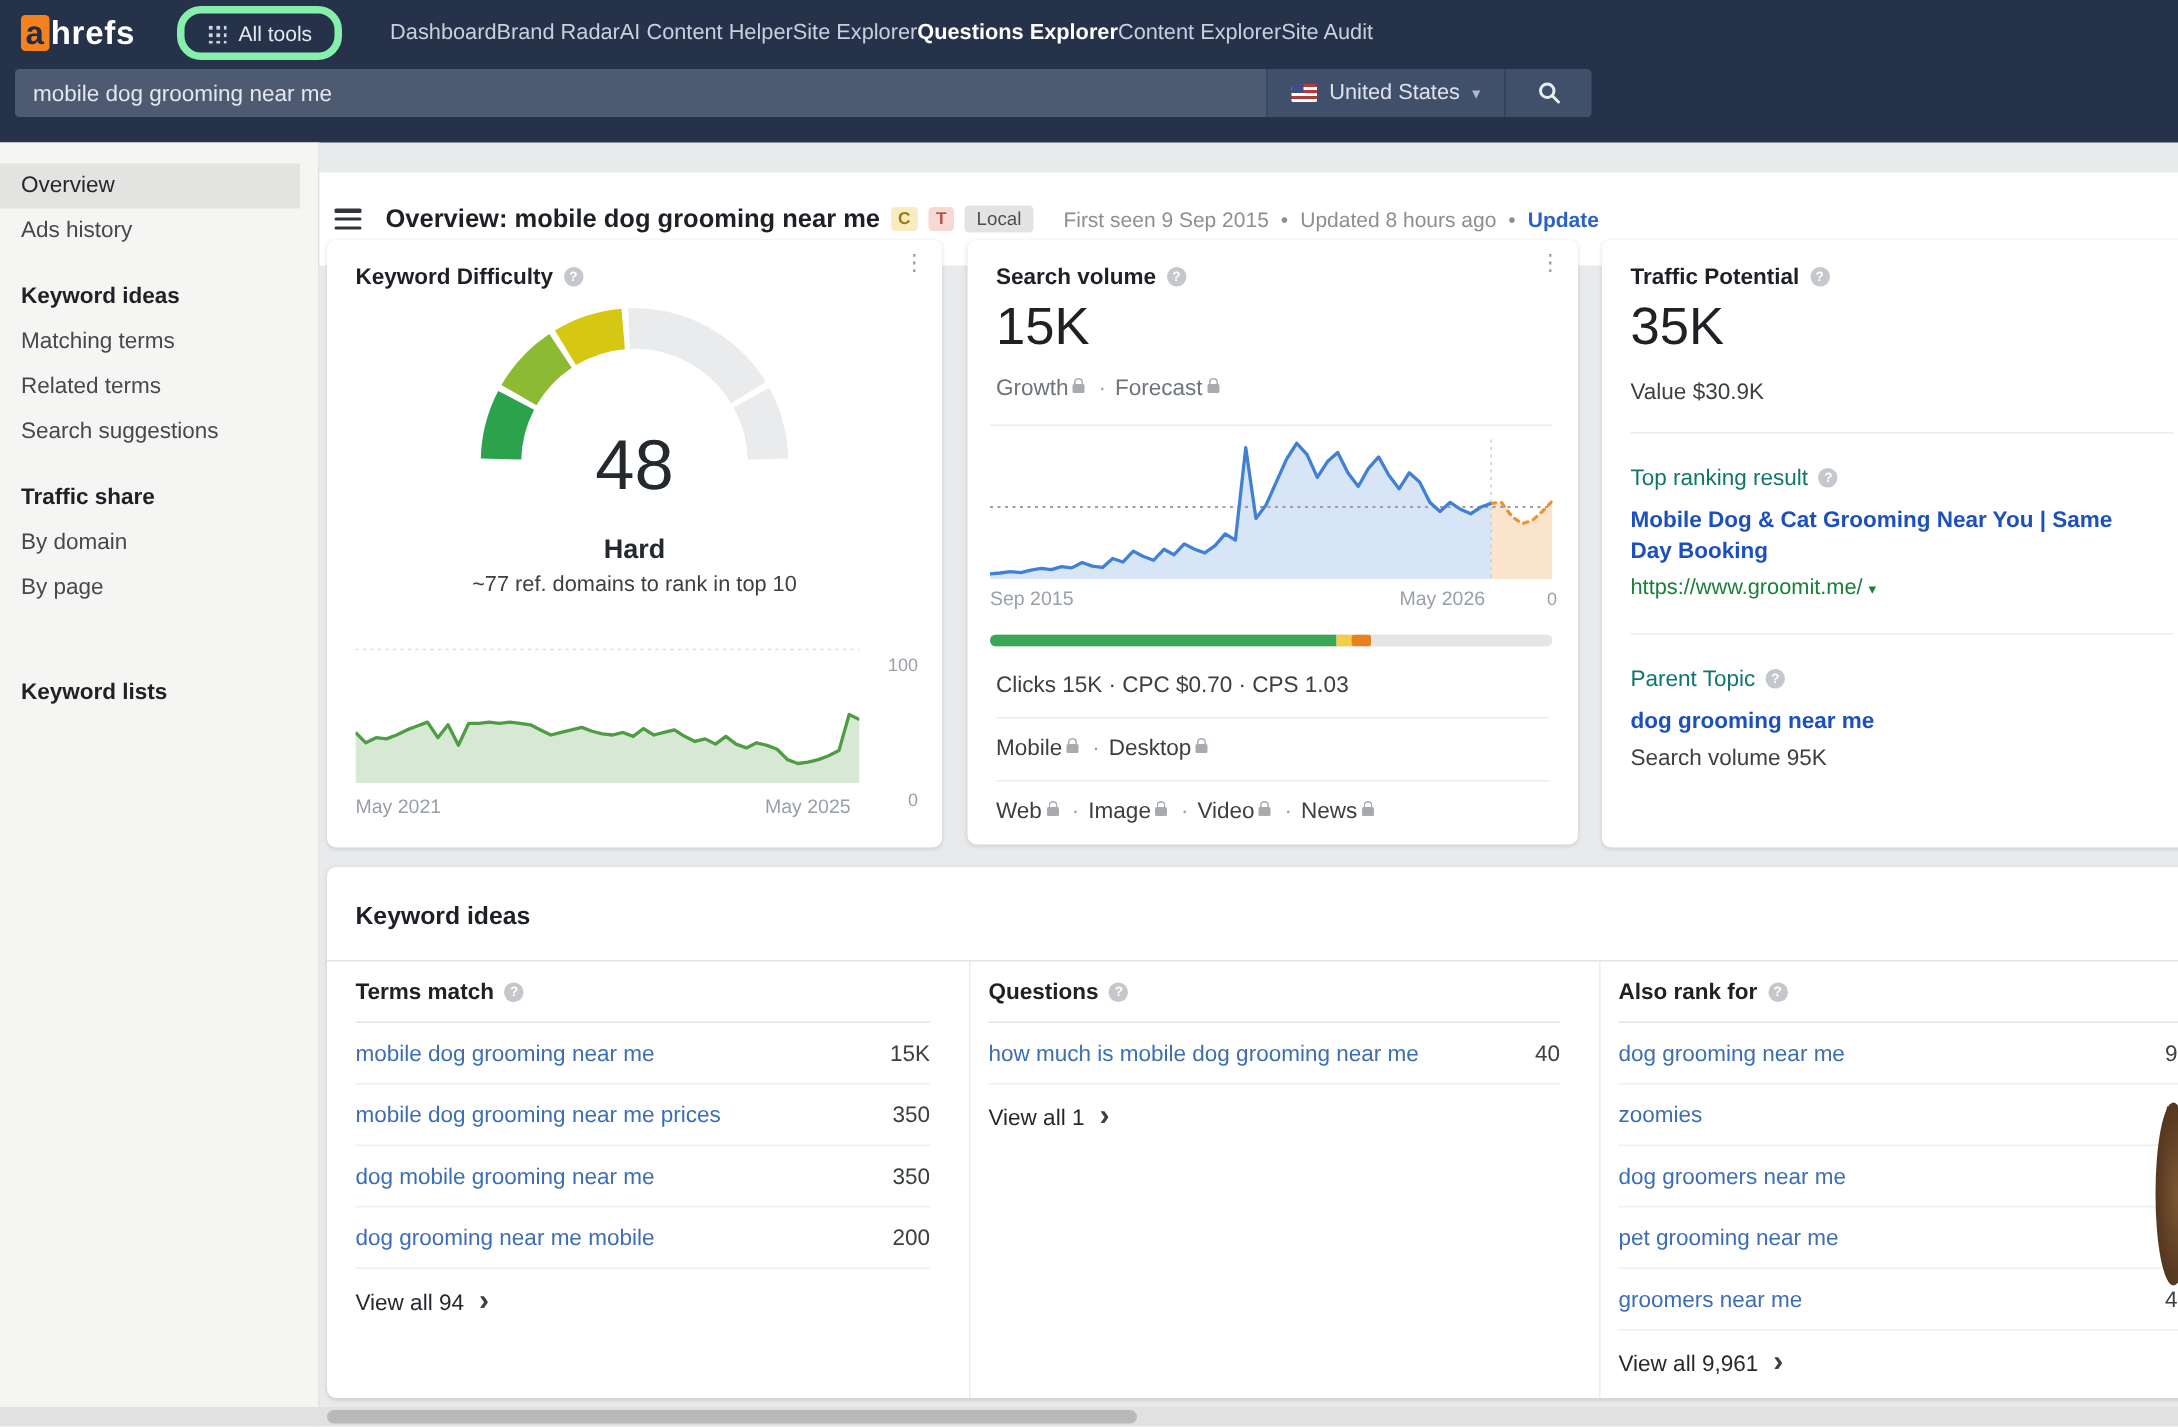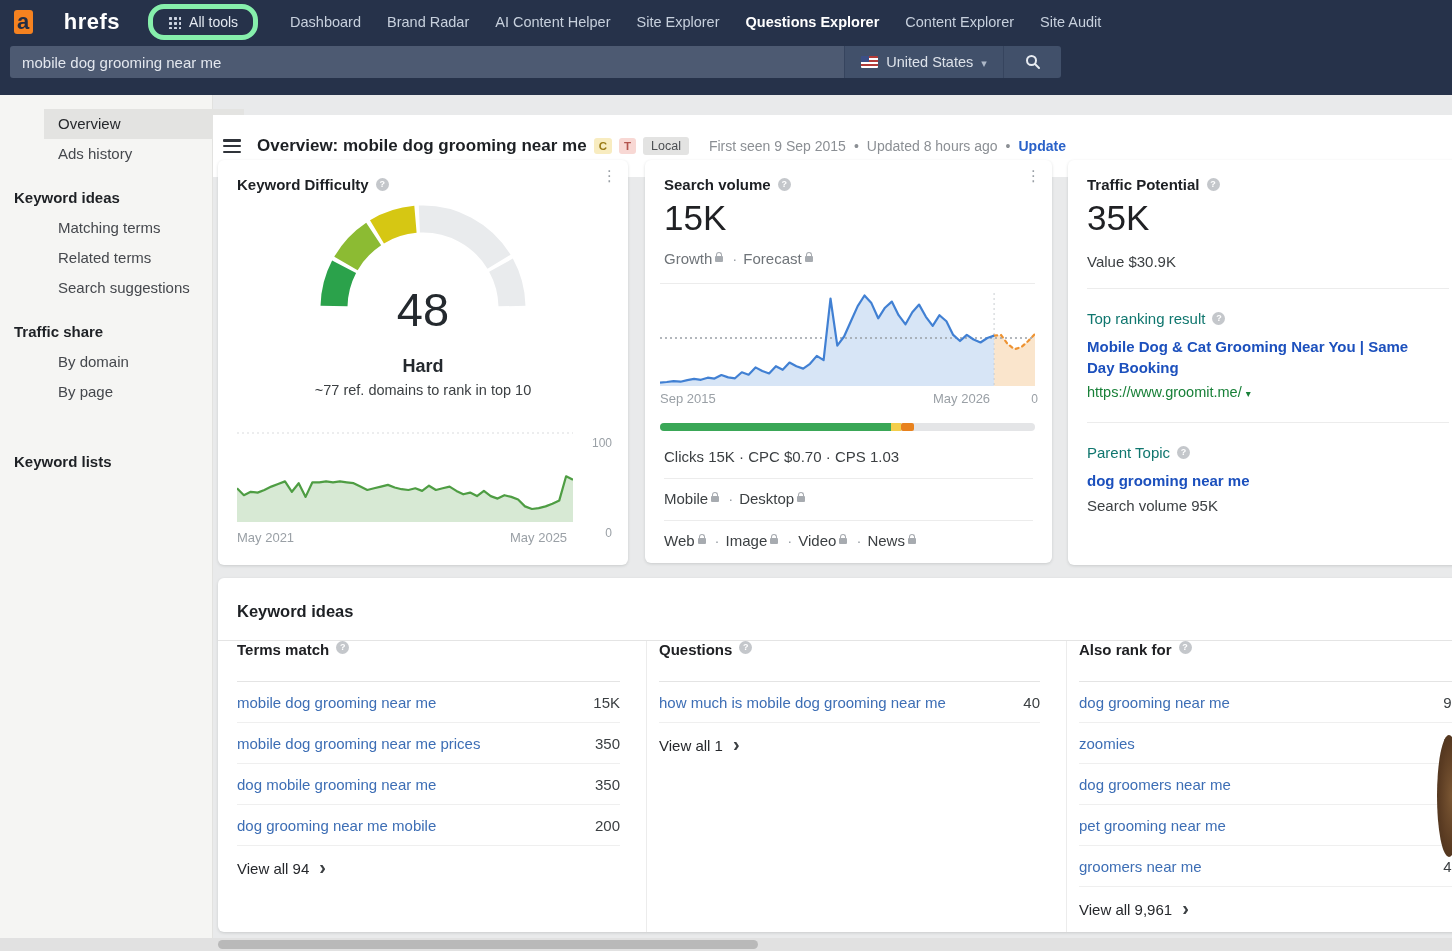--- a/index.html
+++ b/index.html
@@ -4,37 +4,37 @@
 <style>
   html,body{margin:0;padding:0;}
   body{font-family:"Liberation Sans","DejaVu Sans",sans-serif;-webkit-font-smoothing:antialiased;}
   #stage{position:relative;width:1452px;height:951px;overflow:hidden;background:#e9eaeb;}
 
   
   .topbar{position:absolute;left:0;top:0;width:1452px;height:95px;background:#26324a;}
   .nav{position:absolute;left:0;top:0;width:100%;height:44px;display:flex;align-items:center;}
   .logo{margin-left:14px;display:flex;align-items:center;font-weight:700;font-size:22px;letter-spacing:.5px;}
   .logo .la{background:#f58220;color:#222d44;border-radius:3px;padding:0 3px;line-height:24px;font-weight:800;}
-  .logo .lr{color:#fff;margin-left:1px;padding-left:30px;}
+  .logo .lr{color:#fff;margin-left:1px;}
   .alltools{margin-left:28px;display:flex;align-items:center;gap:8px;border:5px solid #86efac;border-radius:16px;padding:5px 15px;color:#e4e9f1;font-size:14px;cursor:pointer;}
   .gridicon{width:13px;height:13px;background-image:radial-gradient(circle,#cdd5e3 1.4px,rgba(0,0,0,0) 1.5px);background-size:5px 5px;background-position:0 0;}
-  .navitems{display:flex;align-items:center;gap:26px;margin-left:32px;}
+  .navitems{display:flex;align-items:center;margin-left:32px;}
   .navitem{color:#c7d0dd;font-size:14.5px;cursor:pointer;white-space:nowrap;}
   .navitem.active{color:#fff;font-weight:700;}
   .searchrow{position:absolute;left:10px;top:46px;height:32px;display:flex;}
   .searchinput{width:810px;height:32px;background:#4d5a72;border:none;outline:none;color:#e3e7ee;font-size:15px;padding:0 12px;border-radius:3px 0 0 3px;font-family:inherit;}
   .country{width:158px;height:32px;background:#41506a;display:flex;align-items:center;justify-content:center;gap:8px;color:#dde2ea;font-size:14.5px;cursor:pointer;border-left:1px solid #36445e;}
   .flag{width:17px;height:12px;background:linear-gradient(#b23b39 0 2px,#fff 2px 4px,#b23b39 4px 6px,#fff 6px 8px,#b23b39 8px 10px,#fff 10px 12px);position:relative;border-radius:1px;}
   .flag::before{content:"";position:absolute;left:0;top:0;width:8px;height:6px;background:#3c4f86;}
   .caret::after{content:"▾";font-size:11px;color:#aeb8c8;}
   .searchbtn{width:57px;height:32px;background:#41506a;border-left:1px solid #36445e;display:flex;align-items:center;justify-content:center;cursor:pointer;border-radius:0 3px 3px 0;}
 
   
   .sidebar{position:absolute;left:0;top:95px;width:213px;height:856px;background:#f5f5f3;border-right:1px solid #e2e2e0;padding-top:14px;box-sizing:border-box;}
-  .sideitem{height:30px;line-height:30px;padding-left:14px;font-size:15px;color:#45484d;width:200px;cursor:pointer;box-sizing:border-box;margin-left:44px;}
+  .sideitem{height:30px;line-height:30px;padding-left:14px;font-size:15px;color:#45484d;width:200px;cursor:pointer;box-sizing:border-box;}
   .sideitem.sel{background:#e3e3e1;color:#26282c;}
   .sidehead{height:30px;line-height:30px;padding-left:14px;font-size:15px;font-weight:700;color:#1e2125;}
   .mt14{margin-top:14px;} .mt40{margin-top:40px;}
 
   
   .contentheader{position:absolute;left:213px;top:95px;width:1239px;height:62px;background:#ffffff;display:flex;align-items:center;margin-top:20px;}
   .burger{margin-left:10px;width:18px;height:14px;display:flex;flex-direction:column;justify-content:space-between;cursor:pointer;}
   .burger span{display:block;height:2.5px;background:#30343a;border-radius:1px;}
   .pagetitle{margin-left:16px;font-size:17px;font-weight:700;color:#1d2024;white-space:nowrap;}
   .badge{display:inline-block;margin-left:7px;font-size:11.5px;font-weight:700;border-radius:3px;padding:2px 5px;}
@@ -88,21 +88,21 @@
   .greenurl{color:#188038;font-size:14.5px;cursor:pointer;}
   .greenurl .caret2::after{content:"▾";font-size:10px;color:#188038;margin-left:4px;}
 
   
   .ki-heading{position:absolute;left:19px;top:24px;font-size:16.5px;font-weight:700;color:#1d2024;}
   .ki-grid{position:absolute;left:0;top:62px;right:0;bottom:0;display:flex;border-top:1px solid #e4e4e4;}
   .ki-col{box-sizing:border-box;}
   .ki-col1{width:428px;padding:0 26px 0 19px;}
   .ki-col2{width:420px;padding:0 26px 0 12px;border-left:1px solid #ececec;}
   .ki-col3{flex:1;padding:0 8px 0 12px;border-left:1px solid #ececec;}
-  .ki-colhead{height:40px;display:flex;font-size:15px;font-weight:700;color:#202124;border-bottom:1px solid #e4e4e4;}
+  .ki-colhead{height:40px;display:flex;align-items:center;font-size:15px;font-weight:700;color:#202124;border-bottom:1px solid #e4e4e4;}
   .ki-row{height:40px;display:flex;align-items:center;justify-content:space-between;border-bottom:1px solid #efefef;}
   .kw{color:#3d6eb5;font-size:15px;cursor:pointer;white-space:nowrap;overflow:hidden;}
   .vol{color:#3c4043;font-size:15px;margin-left:12px;}
   .viewall{margin-top:14px;font-size:15px;color:#26282c;display:flex;align-items:center;gap:10px;cursor:pointer;width:max-content;}
   .chev::after{content:"›";font-size:20px;font-weight:700;color:#3c4043;line-height:14px;}
 
   
   .hscroll{position:absolute;left:0;bottom:0;width:1452px;height:13px;background:#e1e1e1;}
   .hthumb{position:absolute;left:218px;top:2px;width:540px;height:9px;border-radius:5px;background:#b9b9b9;cursor:pointer;}
   .artifact{position:absolute;right:-9px;top:735px;width:24px;height:122px;background:radial-gradient(ellipse at 60% 50%,#7a5633 0%,#5a3b22 60%,#46301c 100%);border-radius:50%;}

